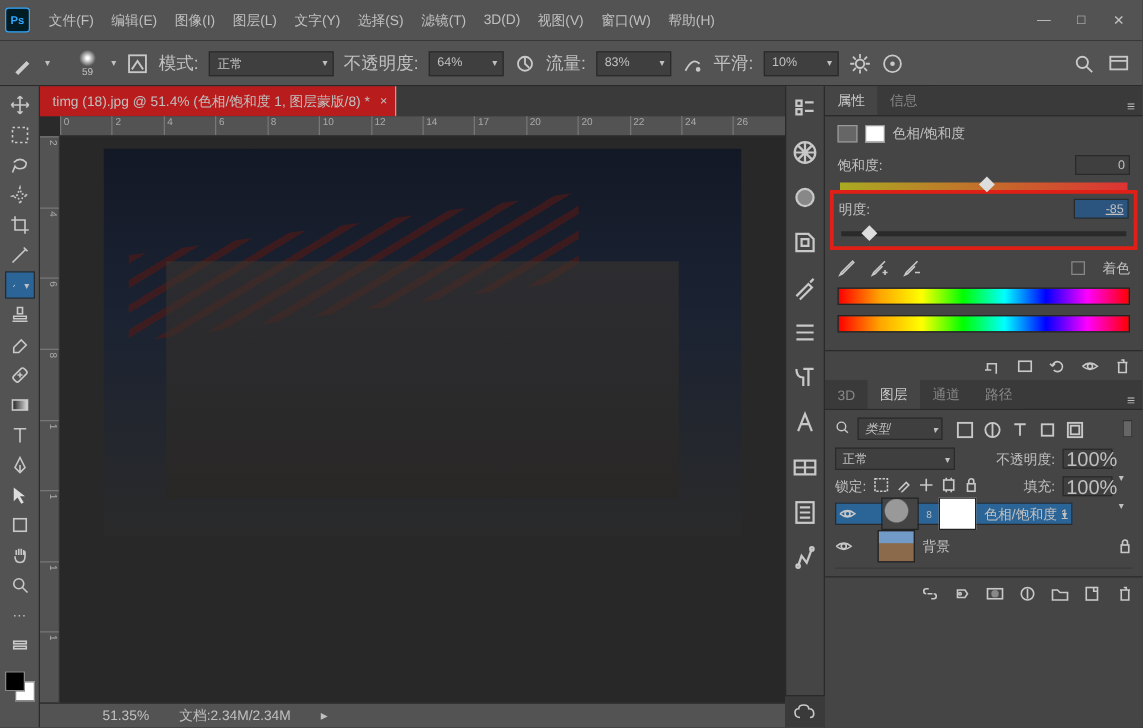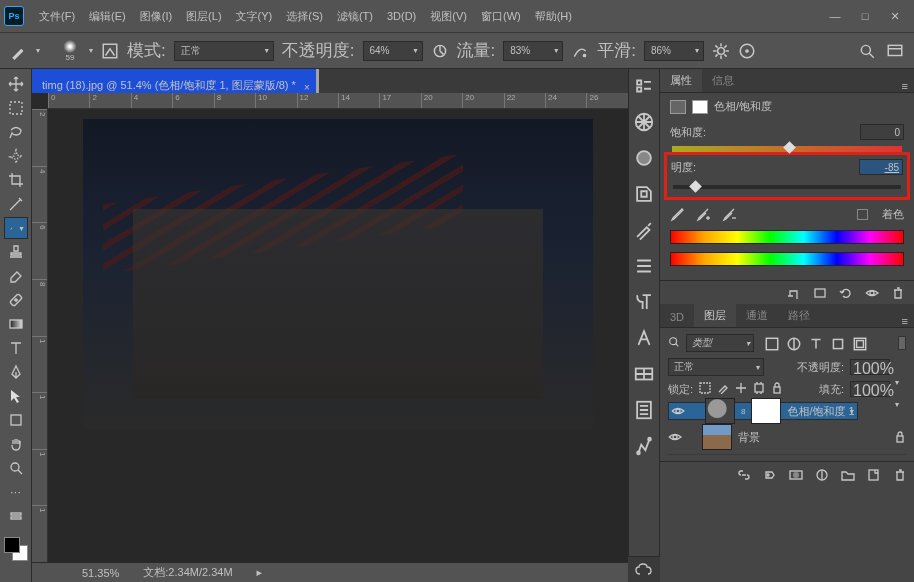--- a/index.html
+++ b/index.html
@@ -9,21 +9,21 @@
 
 .menubar { height: 24px; background: #535353; display: flex; align-items: center; padding: 16px 4px; border-bottom: 1px solid #383838; }
 .ps-logo { width: 20px; height: 20px; background: #001d26; border: 1px solid #31a8ff; border-radius: 3px; display: flex; align-items: center; justify-content: center; margin-right: 8px; }
 .ps-logo span { color: #31a8ff; font-size: 9px; font-weight: bold; }
 .menubar .mi { padding: 0 7px; cursor: pointer; }
 .win-controls { margin-left: auto; display: flex; }
 .win-controls div { width: 30px; height: 20px; display: flex; align-items: center; justify-content: center; cursor: pointer; }
 
 
 .optbar { height: 36px; background: #535353; display: flex; align-items: center; padding: 0 10px; gap: 8px; border-bottom: 1px solid #2a2a2a; }
-.optbar .lbl { font-size: 17px; }
+.optbar .lbl { font-size: 14px; }
 .optbar .sel { background: #3f3f3f; border: 1px solid #2a2a2a; padding: 2px 16px 2px 6px; height: 20px; min-width: 60px; display: flex; align-items: center; position: relative; }
 .optbar .sel::after { content: "▾"; position: absolute; right: 4px; font-size: 8px; }
 .optbar .ico { width: 18px; height: 18px; display: flex; align-items: center; justify-content: center; }
 .brush-preview { width: 22px; height: 22px; display:flex; flex-direction:column; align-items:center; justify-content:center;margin-left:11px; }
 .brush-dot { width: 14px; height: 14px; background: radial-gradient(circle,#fff 10%,rgba(255,255,255,0) 70%); border-radius:50%; }
 .brush-num { font-size:8px; }
 
 
 .main { flex: 1; display: flex; min-height: 0; }
 
@@ -32,21 +32,21 @@
 .toolbar .tool { width: 24px; height: 22px; display: flex; align-items: center; justify-content: center; margin-bottom: 2px; cursor: pointer; position: relative; }
 .toolbar .tool svg { width: 16px; height: 16px; }
 .toolbar .tool.sel { background: #2b6496; }
 .swatches { margin-top: 8px; width: 24px; height: 24px; position: relative; }
 .swatch-f { position:absolute; width:16px; height:16px; background:#000; border:1px solid #888; top:0; left:0; }
 .swatch-b { position:absolute; width:16px; height:16px; background:#fff; border:1px solid #888; bottom:0; right:0; }
 
 
 .docwrap { flex: 1; display: flex; flex-direction: column; background: #2a2a2a; min-width: 0; }
 .doctab-row { height: 24px; background: #3a3a3a; display: flex; align-items: center; }
-.doctab { background: #1d4ed8; padding: 0 20px 0 10px; height: 24px; display:flex; align-items:flex-end; position:relative; border-right: 3px solid #a3a3a3; }
+.doctab { background: #b91c1c; padding: 0 20px 0 10px; height: 24px; display:flex; align-items:center; position:relative; border-right: 1px solid #a3a3a3; }
 .doctab .x { position:absolute; right:6px; font-size:10px; }
 .ruler-h { height: 16px; background: #535353; border-bottom: 1px solid #333; display:flex; position:relative; margin-left: 16px;}
 .ruler-h .tick { flex:1; border-left:1px solid #777; font-size:8px; padding-left:2px; color:#aaa;}
 .canvas-row { flex:1; display:flex; min-height:0; }
 .ruler-v { width: 16px; background:#535353; border-right:1px solid #333; display:flex; flex-direction:column;}
 .ruler-v .tick { flex:1; border-top:1px solid #777; font-size:8px; color:#aaa; writing-mode: vertical-rl; padding-top:2px;}
 .canvas { flex:1; background:#282828; display:flex; align-items:flex-start; justify-content:center; padding-top: 10px; position:relative; overflow:hidden;}
 .img { width: 510px; height: 310px; background: linear-gradient(180deg,#131825 0%,#1a2232 40%,#2a2a2a 100%); position: relative; overflow:hidden;}
 .building { position:absolute; left:50px; right:50px; bottom:30px; top:90px; background:linear-gradient(180deg,#3a3530,#2a2622); opacity:0.6;}
 .roof { position:absolute; left:20px; right:130px; top:60px; height:70px; background: repeating-linear-gradient(155deg,#5a1812 0 6px,transparent 6px 18px); transform: skewY(-8deg); opacity:0.55;}
@@ -169,21 +169,21 @@
       </div>
     <span class="lbl">流量:</span>
     <div class="sel">83%</div>
     <div class="ico">
         <svg viewBox="0 0 16 16">
           <path d="M3 13 Q8 3 13 8"></path>
           <circle cx="12" cy="12" r="1" fill="#ccc"></circle>
         </svg>
       </div>
     <span class="lbl">平滑:</span>
-    <div class="sel">86%</div>
+    <div class="sel">10%</div>
     <div class="ico">
         <svg viewBox="0 0 16 16">
           <circle cx="8" cy="8" r="3"></circle>
           <path d="M8 1v3M8 12v3M1 8h3M12 8h3M3 3l2 2M11 11l2 2M3 13l2-2M11 5l2-2"></path>
         </svg>
       </div>
     <div class="ico">
         <svg viewBox="0 0 16 16">
           <circle cx="8" cy="8" r="6"></circle>
           <circle cx="8" cy="8" r="1" fill="#ccc"></circle>

